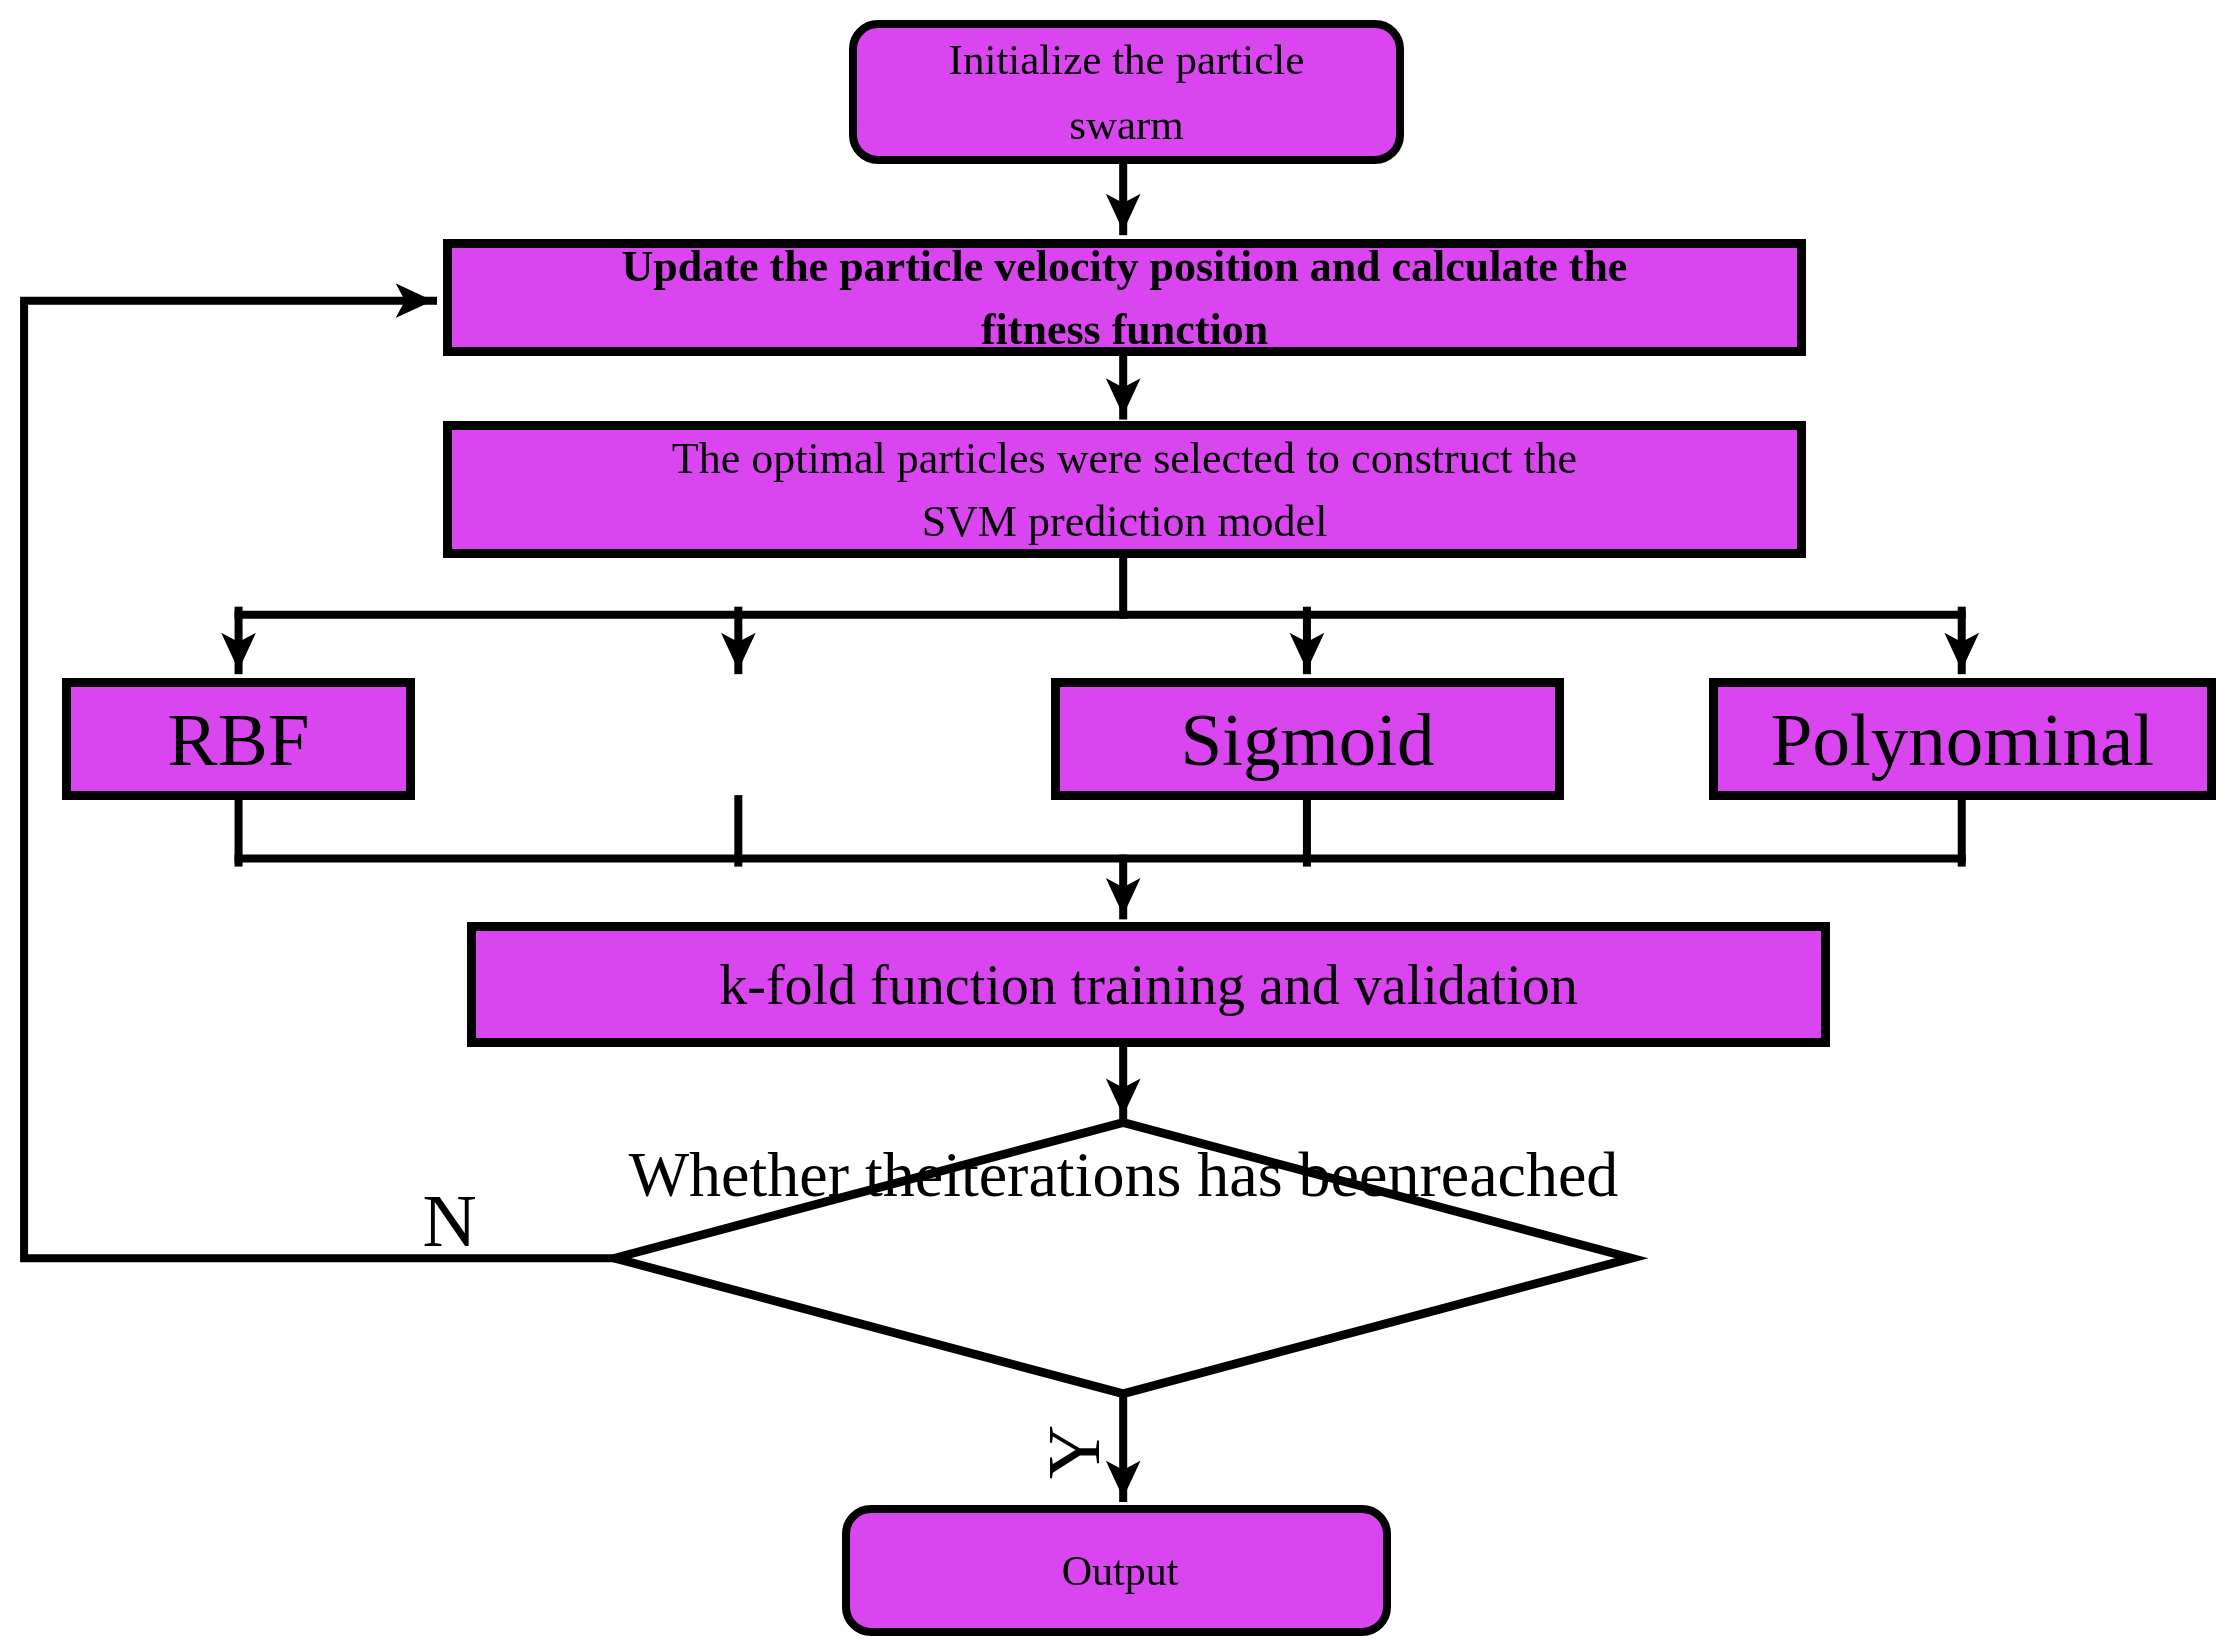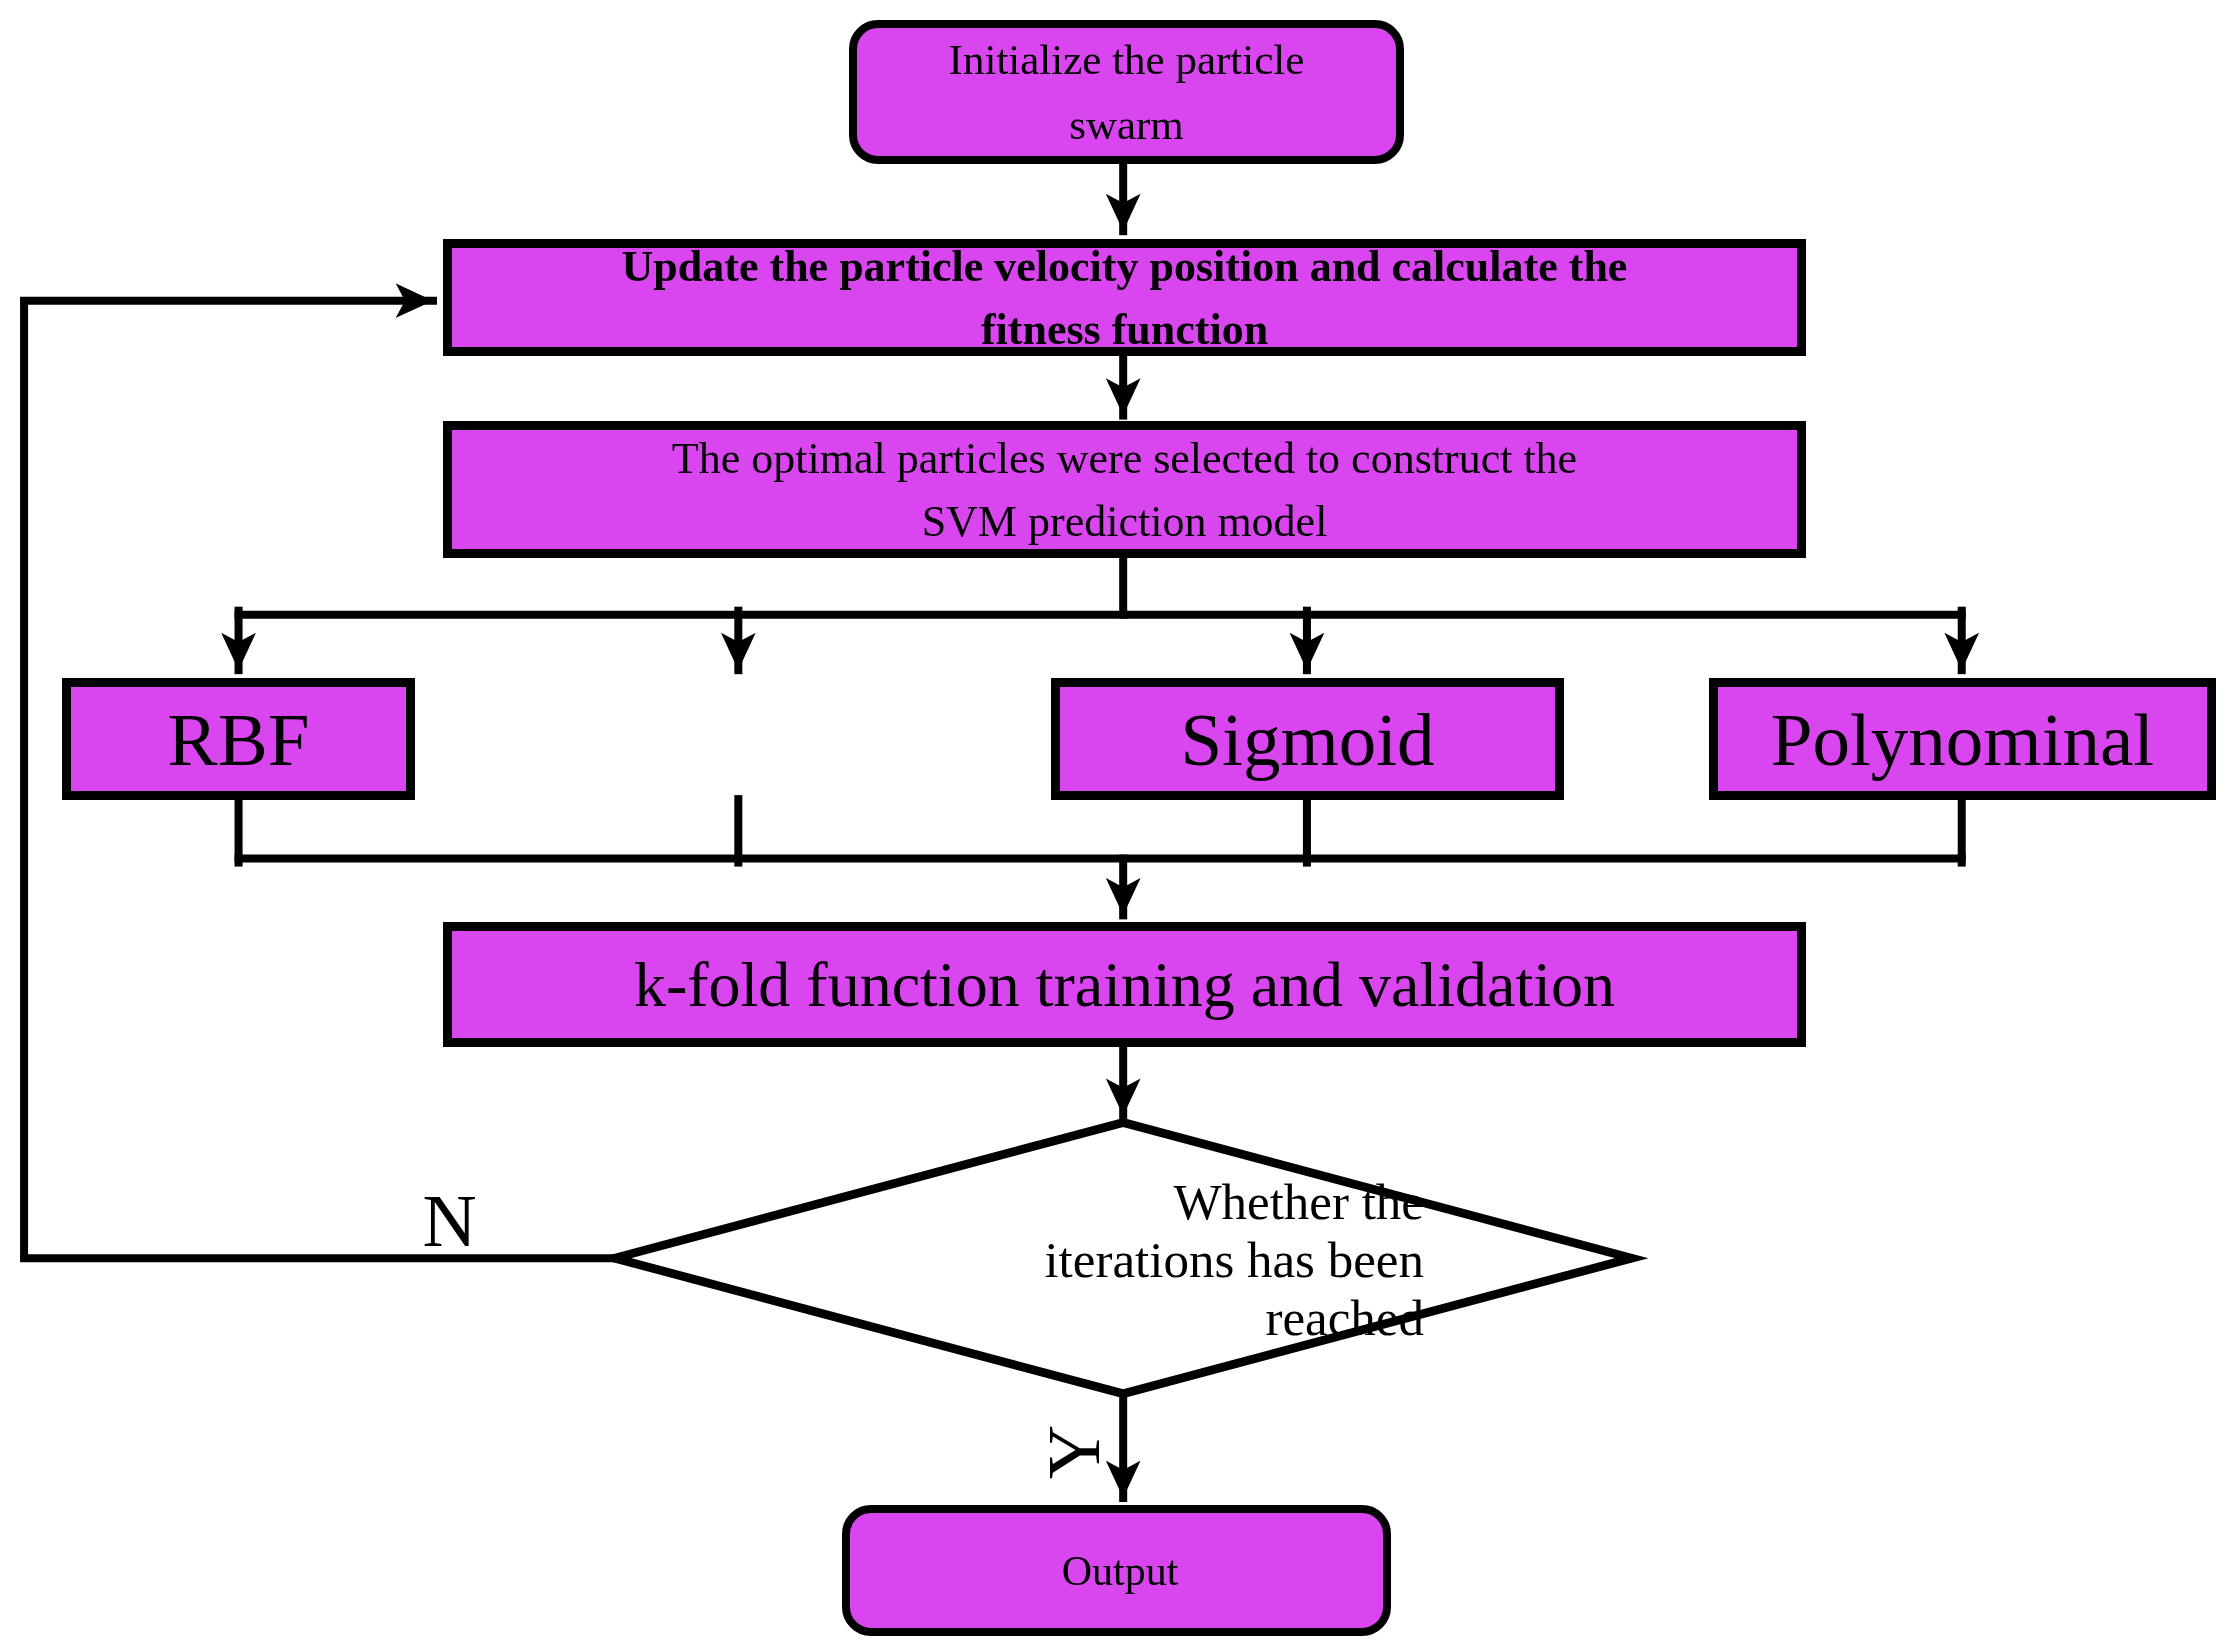--- a/index.html
+++ b/index.html
@@ -19,29 +19,29 @@
     box-sizing:border-box;
     display:flex;flex-direction:column;
     align-items:center;justify-content:center;
     text-align:center;
     white-space:nowrap;
   }
   .rounded{border-radius:29px;border-width:8px;}
   .start-node{font-size:43px;line-height:65px;}
   .proc{font-size:44px;line-height:63px;}
   .kernel{font-size:75px;line-height:1;}
-  .kfold-node{font-size:64px;line-height:1;}
+  .kfold-node{font-size:56px;line-height:1;margin-left:24px;}
   .output-node{font-size:42px;line-height:1;padding-left:7px;}
   .decision-label{
     position:absolute;
     background:none;border:none;
-    display:flex;flex-direction:column;
-    align-items:flex-end;justify-content:center;
+    display:flex;flex-direction:row;
+    align-items:flex-start;justify-content:center;
     text-align:center;
-    font-size:51px;line-height:58px;
+    font-size:64px;line-height:58px;
     white-space:nowrap;
   }
   .branch-label{
     position:absolute;
     display:flex;align-items:center;justify-content:center;
     font-size:75px;line-height:1;
     background:none;border:none;
   }
   .rot-ccw{transform:rotate(-90deg);}
   .l{display:block;}

